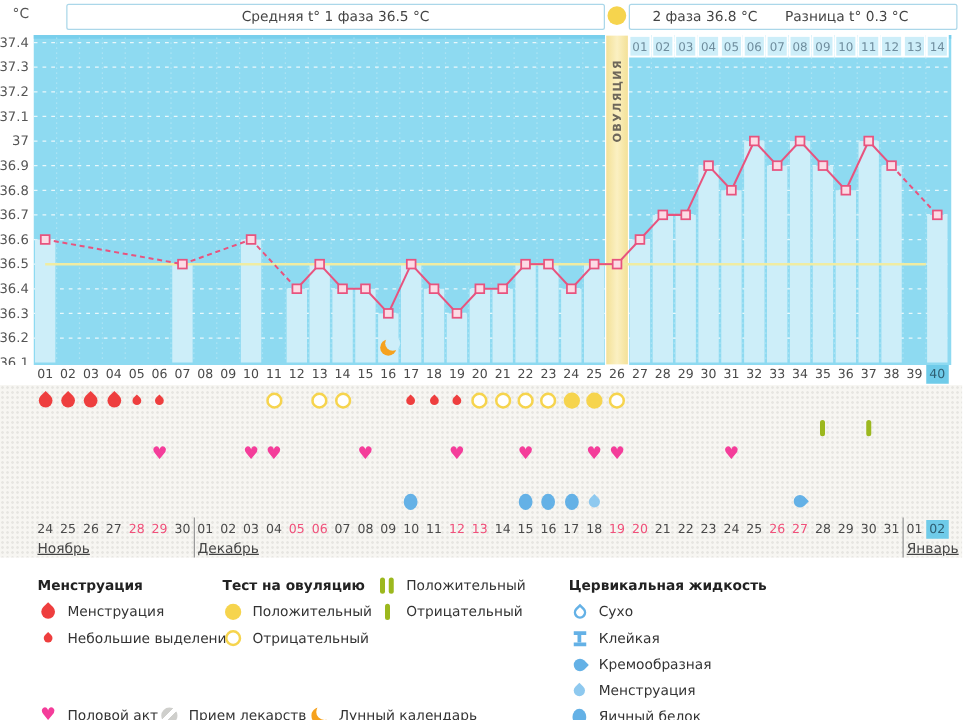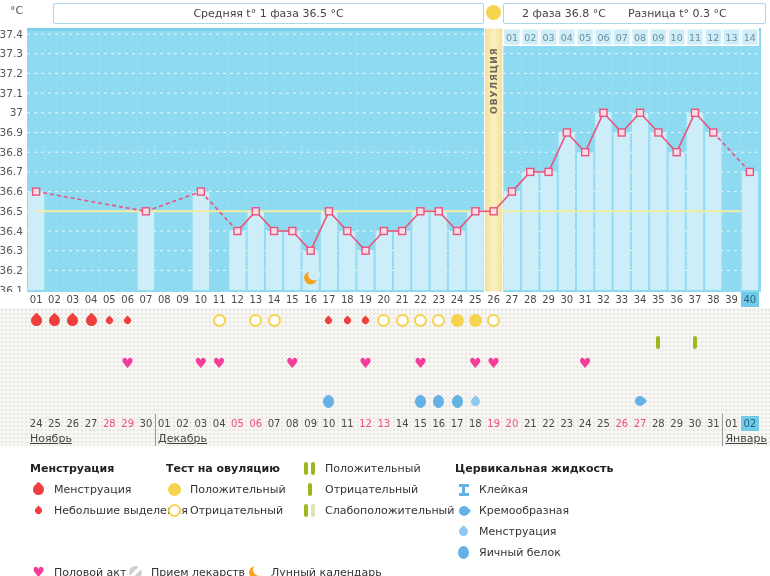--- a/index.html
+++ b/index.html
@@ -484,21 +484,21 @@
           </span>
           <span>Менструация</span>
         </div>
         <div class="lg-item">
           <span class="lg-ic">
             <span class="i-drop-sm"></span>
           </span>
           <span>Небольшие выделения</span>
         </div>
       </div>
-      <div class="lg-group" style="left: 166px;">
+      <div class="lg-group" style="left: 178px;">
         <div class="lg-title">Тест на овуляцию</div>
         <div class="lg-item">
           <span class="lg-ic">
             <span class="i-circ-pos"></span>
           </span>
           <span>Положительный</span>
         </div>
         <div class="lg-item">
           <span class="lg-ic">
             <span class="i-circ-neg"></span>
@@ -517,32 +517,29 @@
           <span>Положительный</span>
         </div>
         <div class="lg-item">
           <span class="lg-ic">
             <span class="bars">
               <span class="i-gbar"></span>
             </span>
           </span>
           <span>Отрицательный</span>
         </div>
-        <div class="lg-item">
-          <span class="lg-ic">
-            <span class="bars">
-              <span class="i-gbar"></span>
-              <span class="i-gbar weak"></span>
-            </span>
-          </span>
-          <span>Слабоположительный</span>
-        </div>
       </div>
       <div class="lg-group" style="left: 455px;">
         <div class="lg-title">Цервикальная жидкость</div>
+        <div class="lg-item">
+          <span class="lg-ic">
+            <span class="i-f-dry"></span>
+          </span>
+          <span>Сухо</span>
+        </div>
         <div class="lg-item">
           <span class="lg-ic">
             <span class="i-f-sti"></span>
           </span>
           <span>Клейкая</span>
         </div>
         <div class="lg-item">
           <span class="lg-ic">
             <span class="i-f-cre"></span>
           </span>

